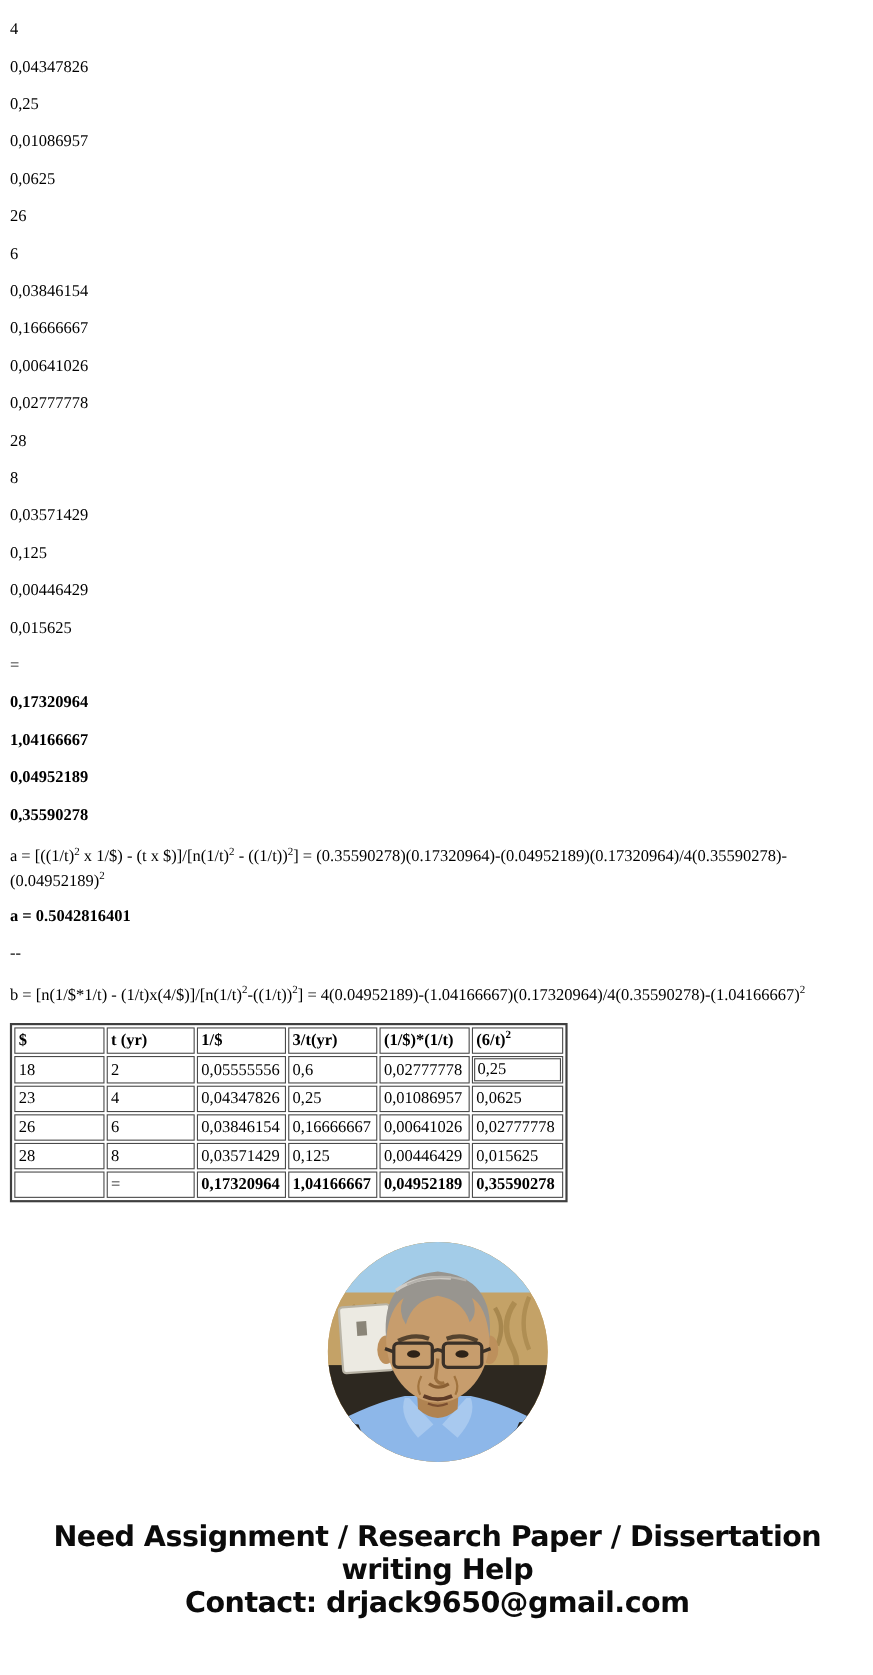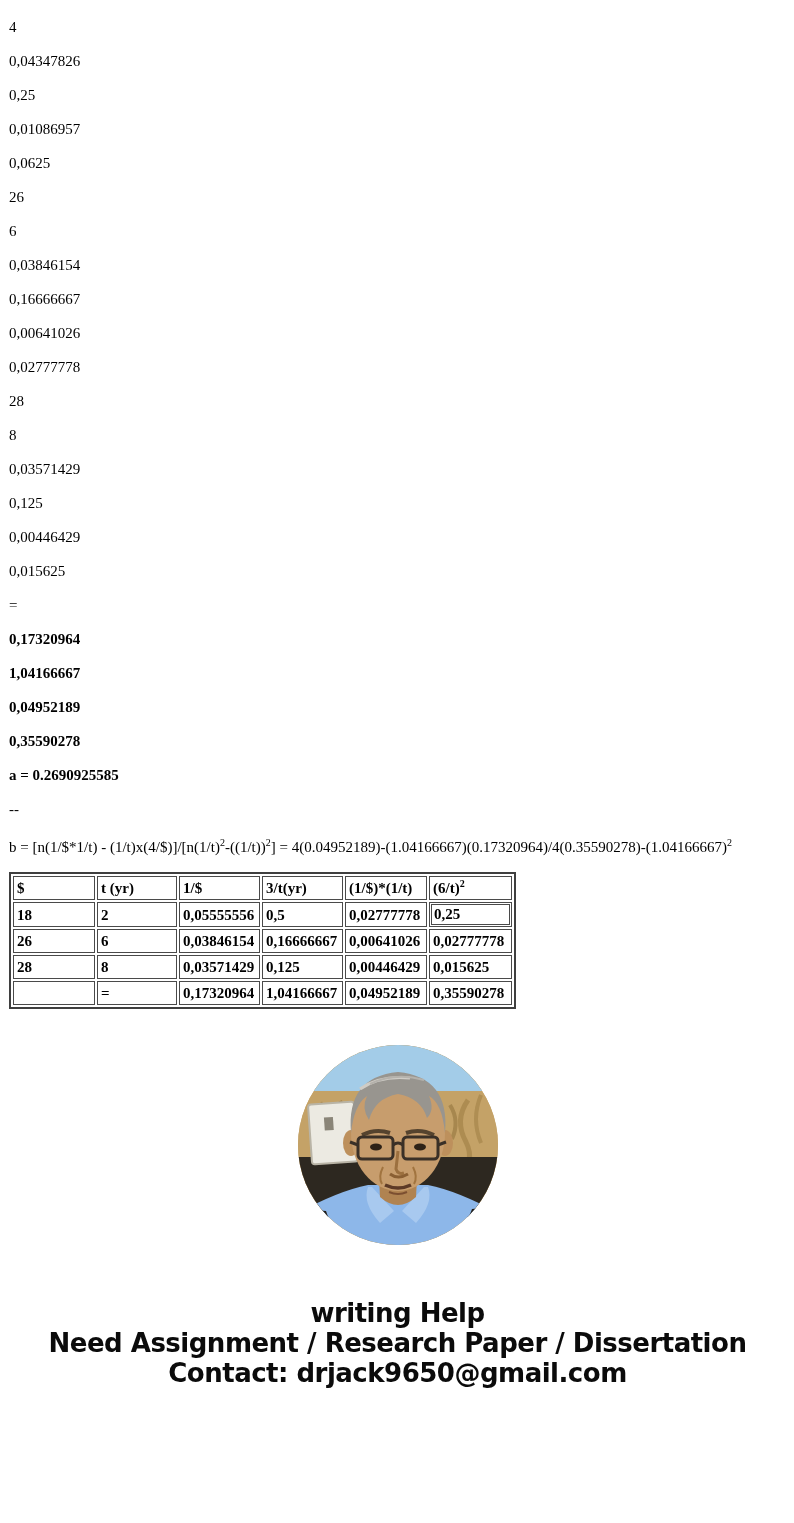--- a/index.html
+++ b/index.html
@@ -16,21 +16,21 @@
   
   .calc-table{
     border-collapse:separate;border-spacing:2px;
     border:2px solid #3f3f3f;background:#fff;
     table-layout:fixed;width:507px;margin:0 0 0 0;
     font-size:15px;
   }
   .calc-table th,.calc-table td{
     border:1px solid #4a4a4a;
     padding:2px 3px;line-height:18px;
-    text-align:left;font-weight:bold;
+    text-align:left;font-weight:normal;
     overflow:hidden;white-space:nowrap;
   }
   .calc-table th{font-weight:bold;}
   .calc-table tr.totals td.b{font-weight:bold;}
   .calc-table td.sel{padding:1px;}
   .selbox{display:block;border:1px solid #4a4a4a;padding:1px 2px;line-height:17px;}
   
   .photo{
     width:200px;height:200px;border-radius:50%;
     overflow:hidden;margin:36px auto 0 auto;background:#c4a267;
@@ -64,22 +64,23 @@
   <p class="vline">0,125</p>
   <p class="vline">0,00446429</p>
   <p class="vline">0,015625</p>
   <p class="vline">=</p>
 
   <p class="vline bold">0,17320964</p>
   <p class="vline bold">1,04166667</p>
   <p class="vline bold">0,04952189</p>
   <p class="vline bold">0,35590278</p>
 
+  <p class="formula"><span>a = [((1/t)</span><sup>2</sup><span> x 1/$) - (t x $)]/[n(1/t)</span><sup>2</sup><span> - ((1/t))</span><sup>2</sup><span>] = (0.35590278)(0.17320964)-(0.04952189)(0.17320964)/4(0.35590278)-(0.04952189)</span><sup>2</sup></p>
 
-  <p class="vline bold">a = 0.2690925585</p>
+  <p class="vline bold">a = 0.5042816401</p>
 
   <p class="vline">--</p>
 
   <p class="formula"><span>b = [n(1/$*1/t) - (1/t)x(4/$)]/[n(1/t)</span><sup>2</sup><span>-((1/t))</span><sup>2</sup><span>] = 4(0.04952189)-(1.04166667)(0.17320964)/4(0.35590278)-(1.04166667)</span><sup>2</sup></p>
 
 
   <table class="calc-table">
     <colgroup>
       <col style="width:82px">
         <col style="width:80px">
@@ -96,25 +97,33 @@
         <th>3/t(yr)</th>
         <th>(1/$)*(1/t)</th>
         <th><span>(6/t)</span><sup>2</sup></th>
       </tr>
     </thead>
     <tbody>
       <tr>
         <td>18</td>
         <td>2</td>
         <td>0,05555556</td>
-        <td>0,5</td>
+        <td>0,6</td>
         <td>0,02777778</td>
         <td class="sel">
             <span class="selbox">0,25</span>
           </td>
+      </tr>
+      <tr>
+        <td>23</td>
+        <td>4</td>
+        <td>0,04347826</td>
+        <td>0,25</td>
+        <td>0,01086957</td>
+        <td>0,0625</td>
       </tr>
       <tr>
         <td>26</td>
         <td>6</td>
         <td>0,03846154</td>
         <td>0,16666667</td>
         <td>0,00641026</td>
         <td>0,02777778</td>
       </tr>
       <tr>
@@ -173,18 +182,18 @@
       <path d="M100,106 L98,124 Q100,130 106,128" stroke="#9c703f" stroke-width="3" fill="none"></path>
       <path d="M92,129 q8,6 18,0" stroke="#8a5f33" stroke-width="3" fill="none"></path>
       <path d="M85,122 q-5,10 -1,17" stroke="#a1743f" stroke-width="2" fill="none"></path>
       <path d="M115,122 q5,10 1,17" stroke="#a1743f" stroke-width="2" fill="none"></path>
       <path d="M87,140 q13,6 26,0" stroke="#5d3a26" stroke-width="3.5" fill="none"></path>
       <path d="M91,147 q9,4 18,0" stroke="#7c4f30" stroke-width="2" fill="none"></path>
     </svg>
   </div>
 
   <div class="banner">
+    <div>Need Assignment / Research Paper / Dissertation</div>
     <div>writing Help</div>
-    <div>Need Assignment / Research Paper / Dissertation</div>
     <div>Contact: drjack9650@gmail.com</div>
   </div>
 
 </div>
 
 </body></html>

